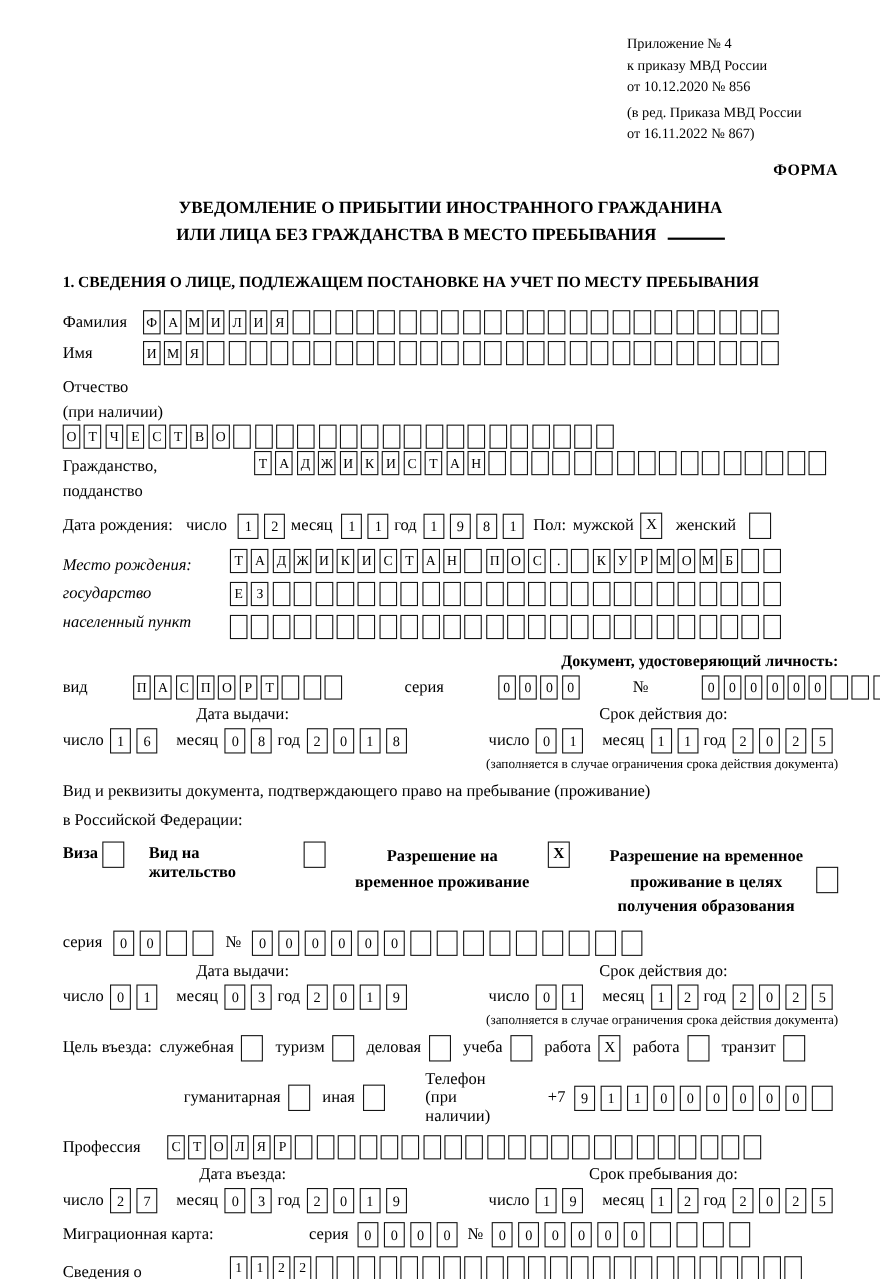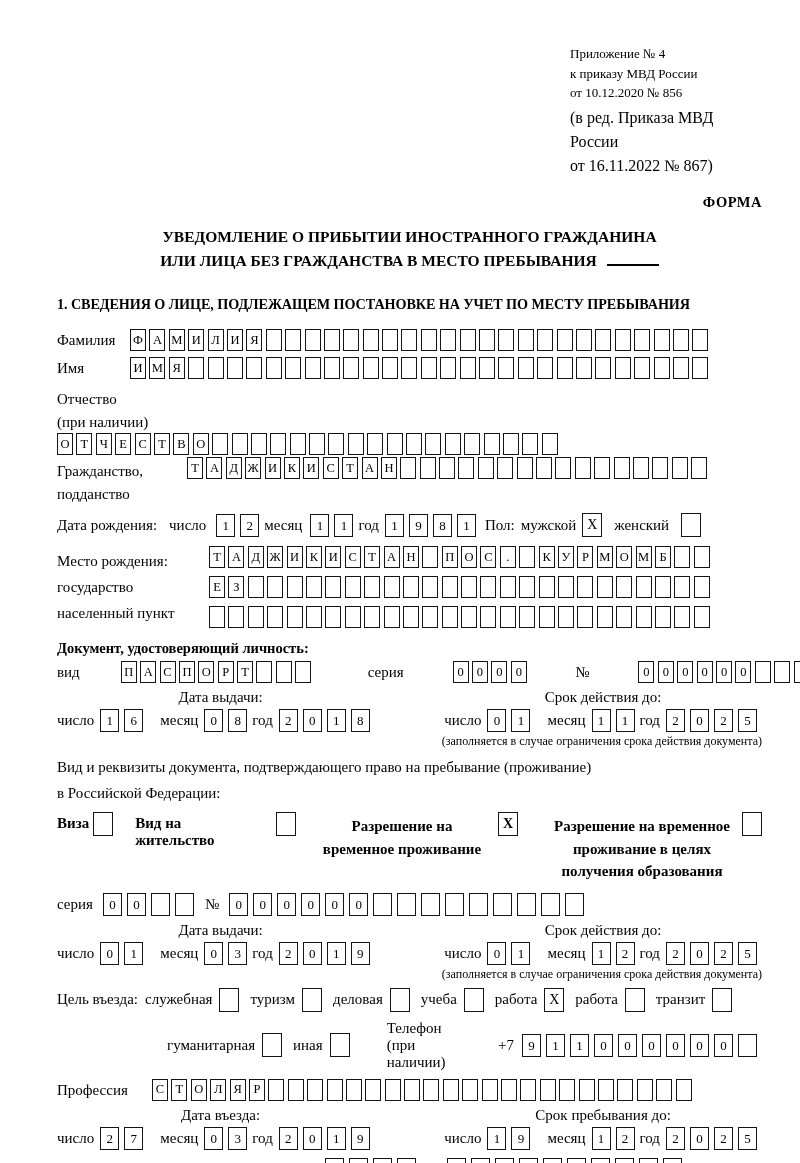--- a/index.html
+++ b/index.html
@@ -1,22 +1,22 @@
 <!DOCTYPE html>
 <html><head>
 <meta charset="utf-8">
 <style>
   html,body{margin:0;padding:0;background:#fff;}
   body{width:800px;height:1163px;overflow:hidden;color:#000;
        font-family:"Liberation Serif","DejaVu Serif",serif;font-size:15px;}
-  .page{padding:44px 38px 0 57px;box-sizing:border-box;width:800px;height:1163px;}
+  .page{padding:30px 38px 0 57px;box-sizing:border-box;width:800px;height:1163px;}
 
   
   .appendix{margin-left:auto;width:192px;font-size:13px;line-height:1.5;}
-  .appendix .ed{font-size:16px;margin-top:3px;}
+  .appendix .ed{font-size:13px;margin-top:3px;}
   .forma{text-align:right;font-weight:bold;font-size:14.5px;margin-top:16px;letter-spacing:.5px;}
 
   
   .title{margin-top:14px;text-align:center;font-weight:bold;font-size:15.5px;line-height:1.6;}
   .t-underline{display:inline-block;width:52px;border-bottom:2px solid #000;height:14px;margin-left:10px;}
   .sec-head{margin-top:22px;font-weight:bold;font-size:14.2px;letter-spacing:-0.1px;}
 
   
   .form{margin-top:16px;}
   .row{display:flex;align-items:flex-start;margin-bottom:6px;}
@@ -54,21 +54,21 @@
 
   .phone-row{display:flex;align-items:center;margin:8px 0 8px 110px;}
   .mig-row{display:flex;align-items:center;margin-bottom:8px;}
   .mig-row .ml{margin-right:8px;}
 
   .bp{display:flex;margin-bottom:4px;}
   .bp-rows .cells{margin-bottom:8px;}
   .rep{display:flex;margin-bottom:0;}
   .rep-label{line-height:1.62;}
   .rep-rows .cells{margin-bottom:9px;}
-  .doc-head{text-align:left;font-weight:bold;font-size:14.5px;margin:2px 0 4px 0;}
+  .doc-head{text-align:right;font-weight:bold;font-size:14.5px;margin:2px 0 4px 0;}
 </style>
 </head>
 <body>
 
 <div class="page">
 
   <div class="appendix">
     <div>
         <div>Приложение № 4</div>
         <div>к приказу МВД России</div>
@@ -190,21 +190,21 @@
           <span class="cell"></span>
           <span class="cell"></span>
           <span class="cell"></span>
           <span class="cell"></span>
           <span class="cell"></span>
           <span class="cell"></span>
           <span class="cell"></span>
         </div>
     </div>
 
-    <div class="row" style="margin-bottom:8px;">
+    <div class="row" style="margin-bottom:8px;gap:44px;">
       <div class="flabel w130 two-line">
           <div>Гражданство,</div>
           <div>подданство</div>
         </div>
       <div class="cells">
           <span class="cell">Т</span>
           <span class="cell">А</span>
           <span class="cell">Д</span>
           <span class="cell">Ж</span>
           <span class="cell">И</span>
@@ -253,21 +253,21 @@
           <span class="cell wide">1</span>
         </span>
       <span class="dl" style="margin-left:4px;margin-right:6px;">Пол:</span>
       <span class="dl" style="margin-right:6px;">мужской</span>
       <span class="cb">X</span>
       <span class="dl" style="margin-left:12px;margin-right:12px;">женский</span>
       <span class="cb"></span>
     </div>
 
     <div class="bp">
-      <div class="flabel w152" style="line-height:1.72;">
+      <div class="flabel w152" style="line-height:1.72;font-style:italic;">
           <div>Место рождения:</div>
           <div>государство</div>
           <div>населенный пункт</div>
         </div>
       <div class="bp-rows">
         <div class="cells">
             <span class="cell">Т</span>
             <span class="cell">А</span>
             <span class="cell">Д</span>
             <span class="cell">Ж</span>
@@ -450,21 +450,21 @@
         <span class="cb"></span>
       </div>
       <div class="opt" style="margin-left:22px;">
         <span class="olabel" style="margin-right:14px;">Вид на жительство</span>
         <span class="cb"></span>
       </div>
       <div class="opt" style="margin-left:20px;">
         <span class="olabel center" style="width:172px;margin-right:10px;">Разрешение на временное проживание</span>
         <span class="cb">X</span>
       </div>
-      <div class="opt" style="margin-left:34px;">
+      <div class="opt" style="margin-left:34px;align-items:center;">
         <span class="olabel center" style="width:180px;margin-right:10px;">Разрешение на временное проживание в целях получения образования</span>
         <span class="cb"></span>
       </div>
     </div>
 
     <div class="row" style="align-items:center;margin-bottom:4px;">
       <span style="margin-right:10px;">серия</span>
       <span class="cells">
           <span class="cell wide">0</span>
           <span class="cell wide">0</span>

